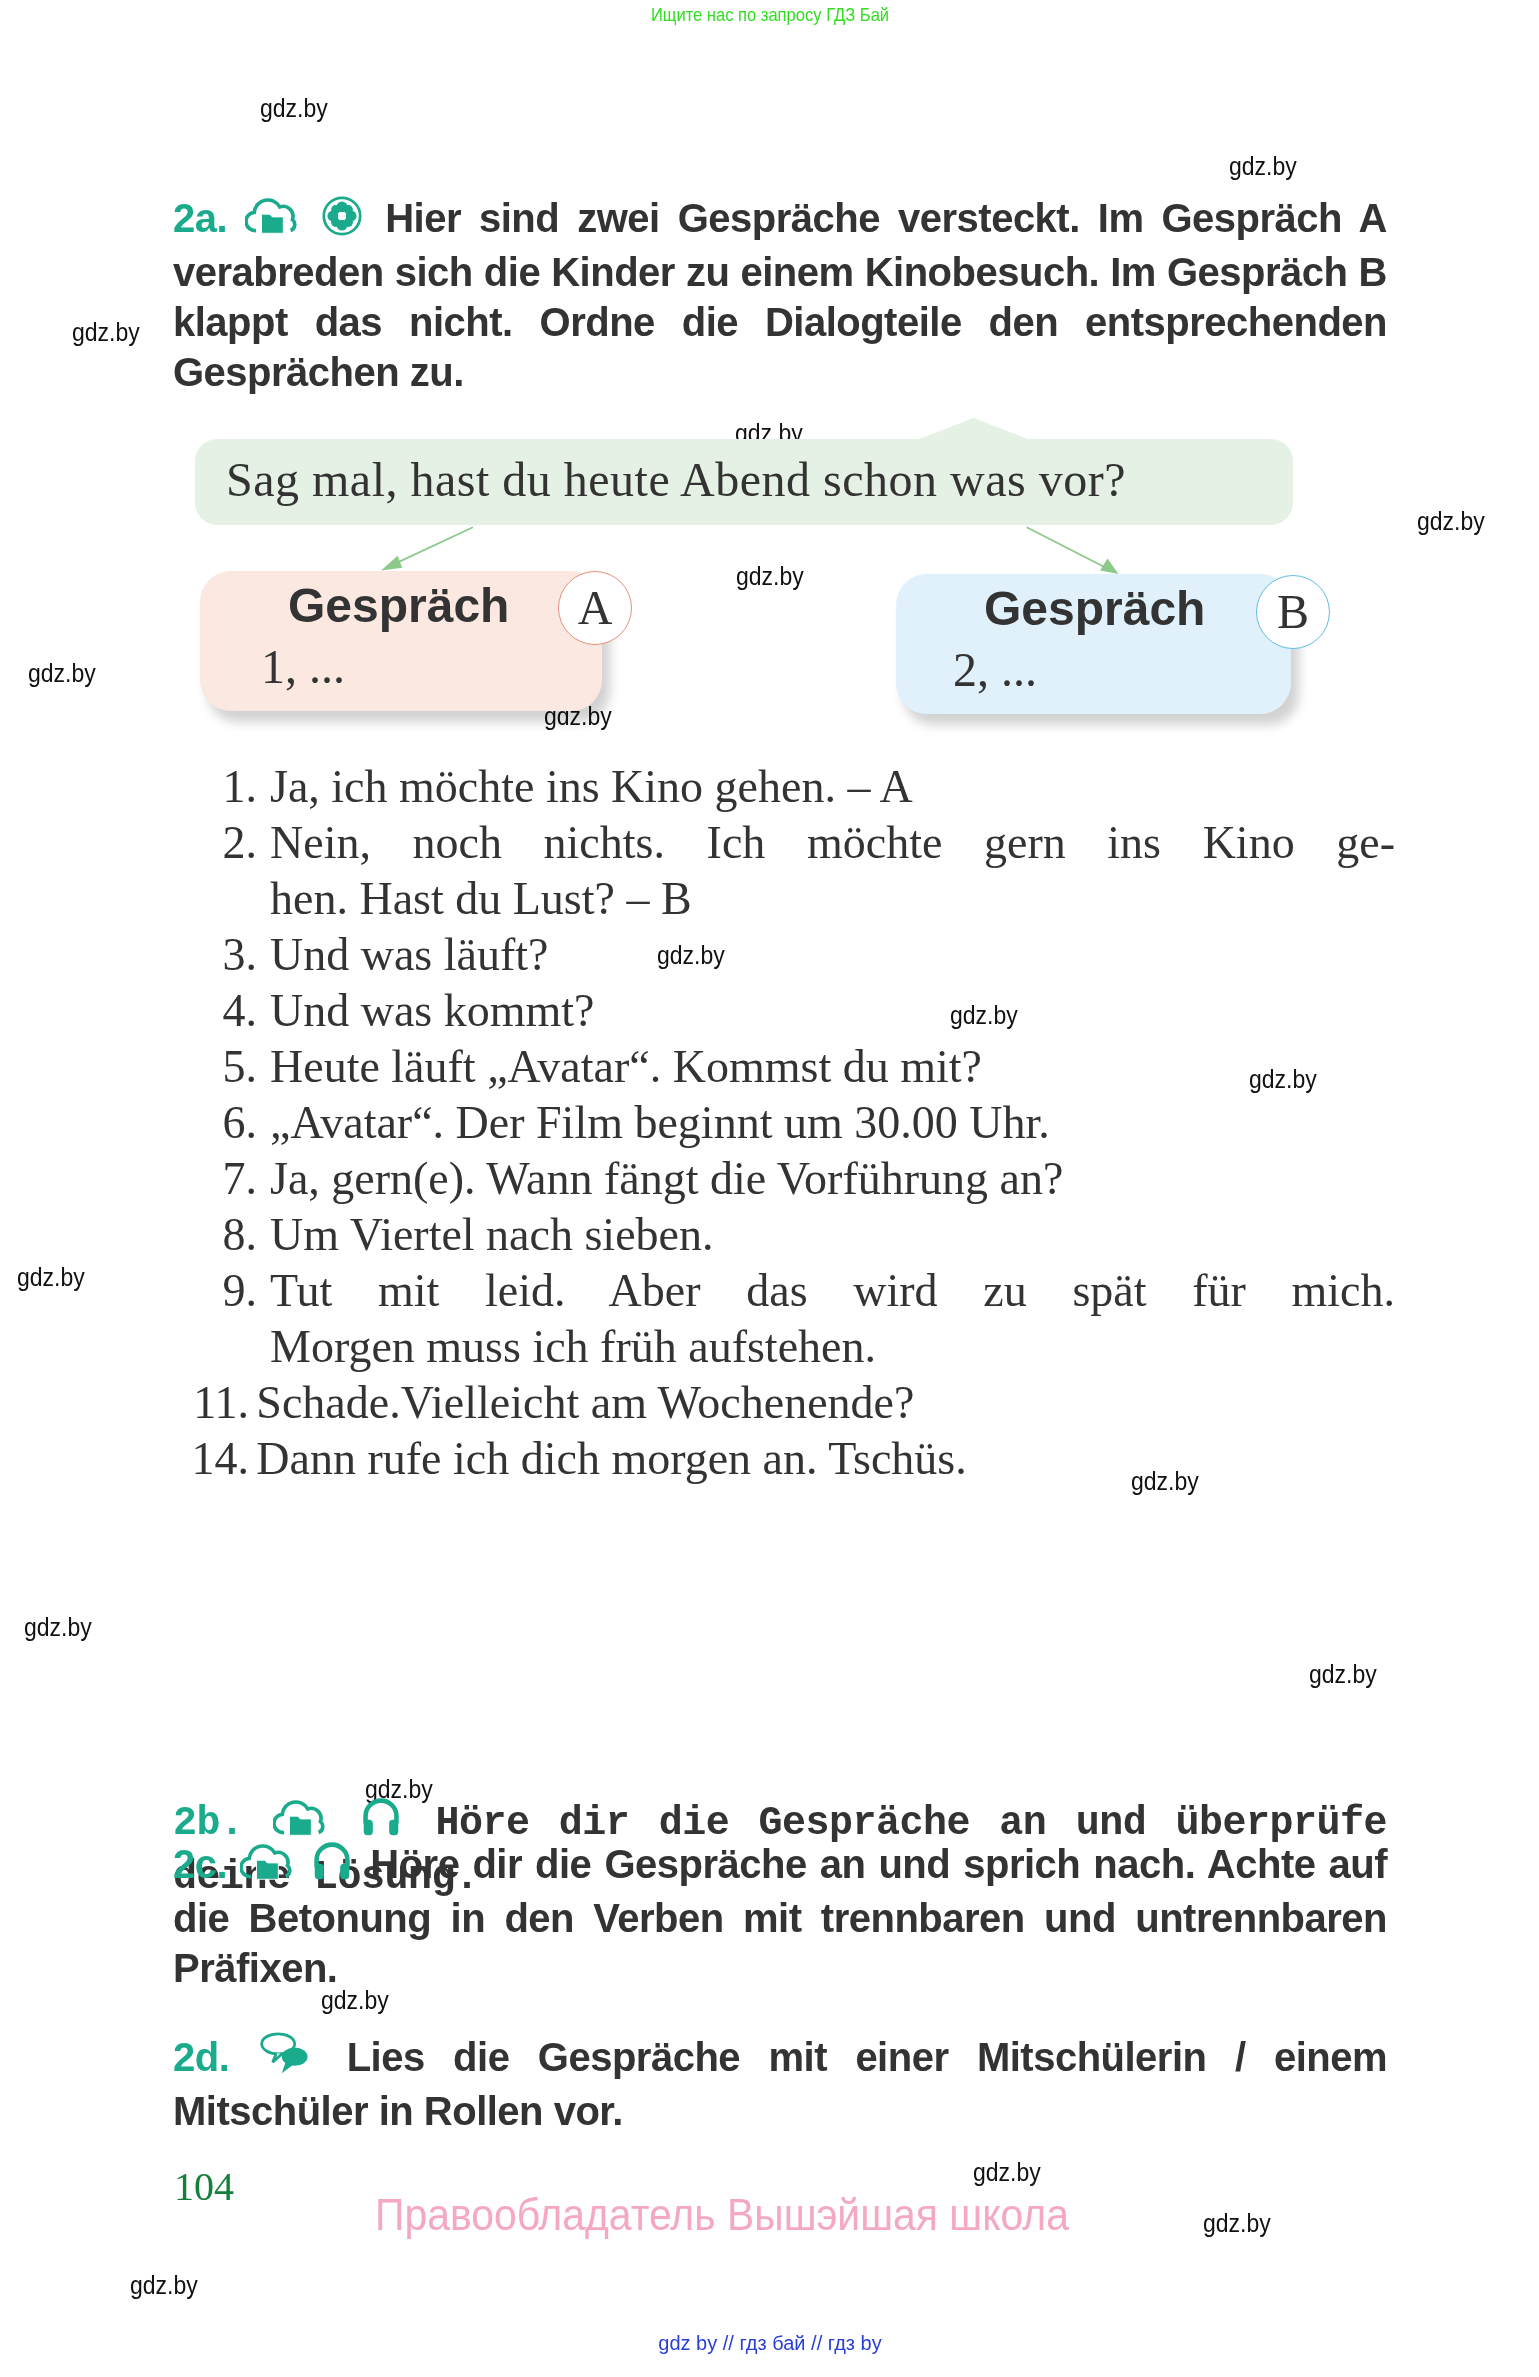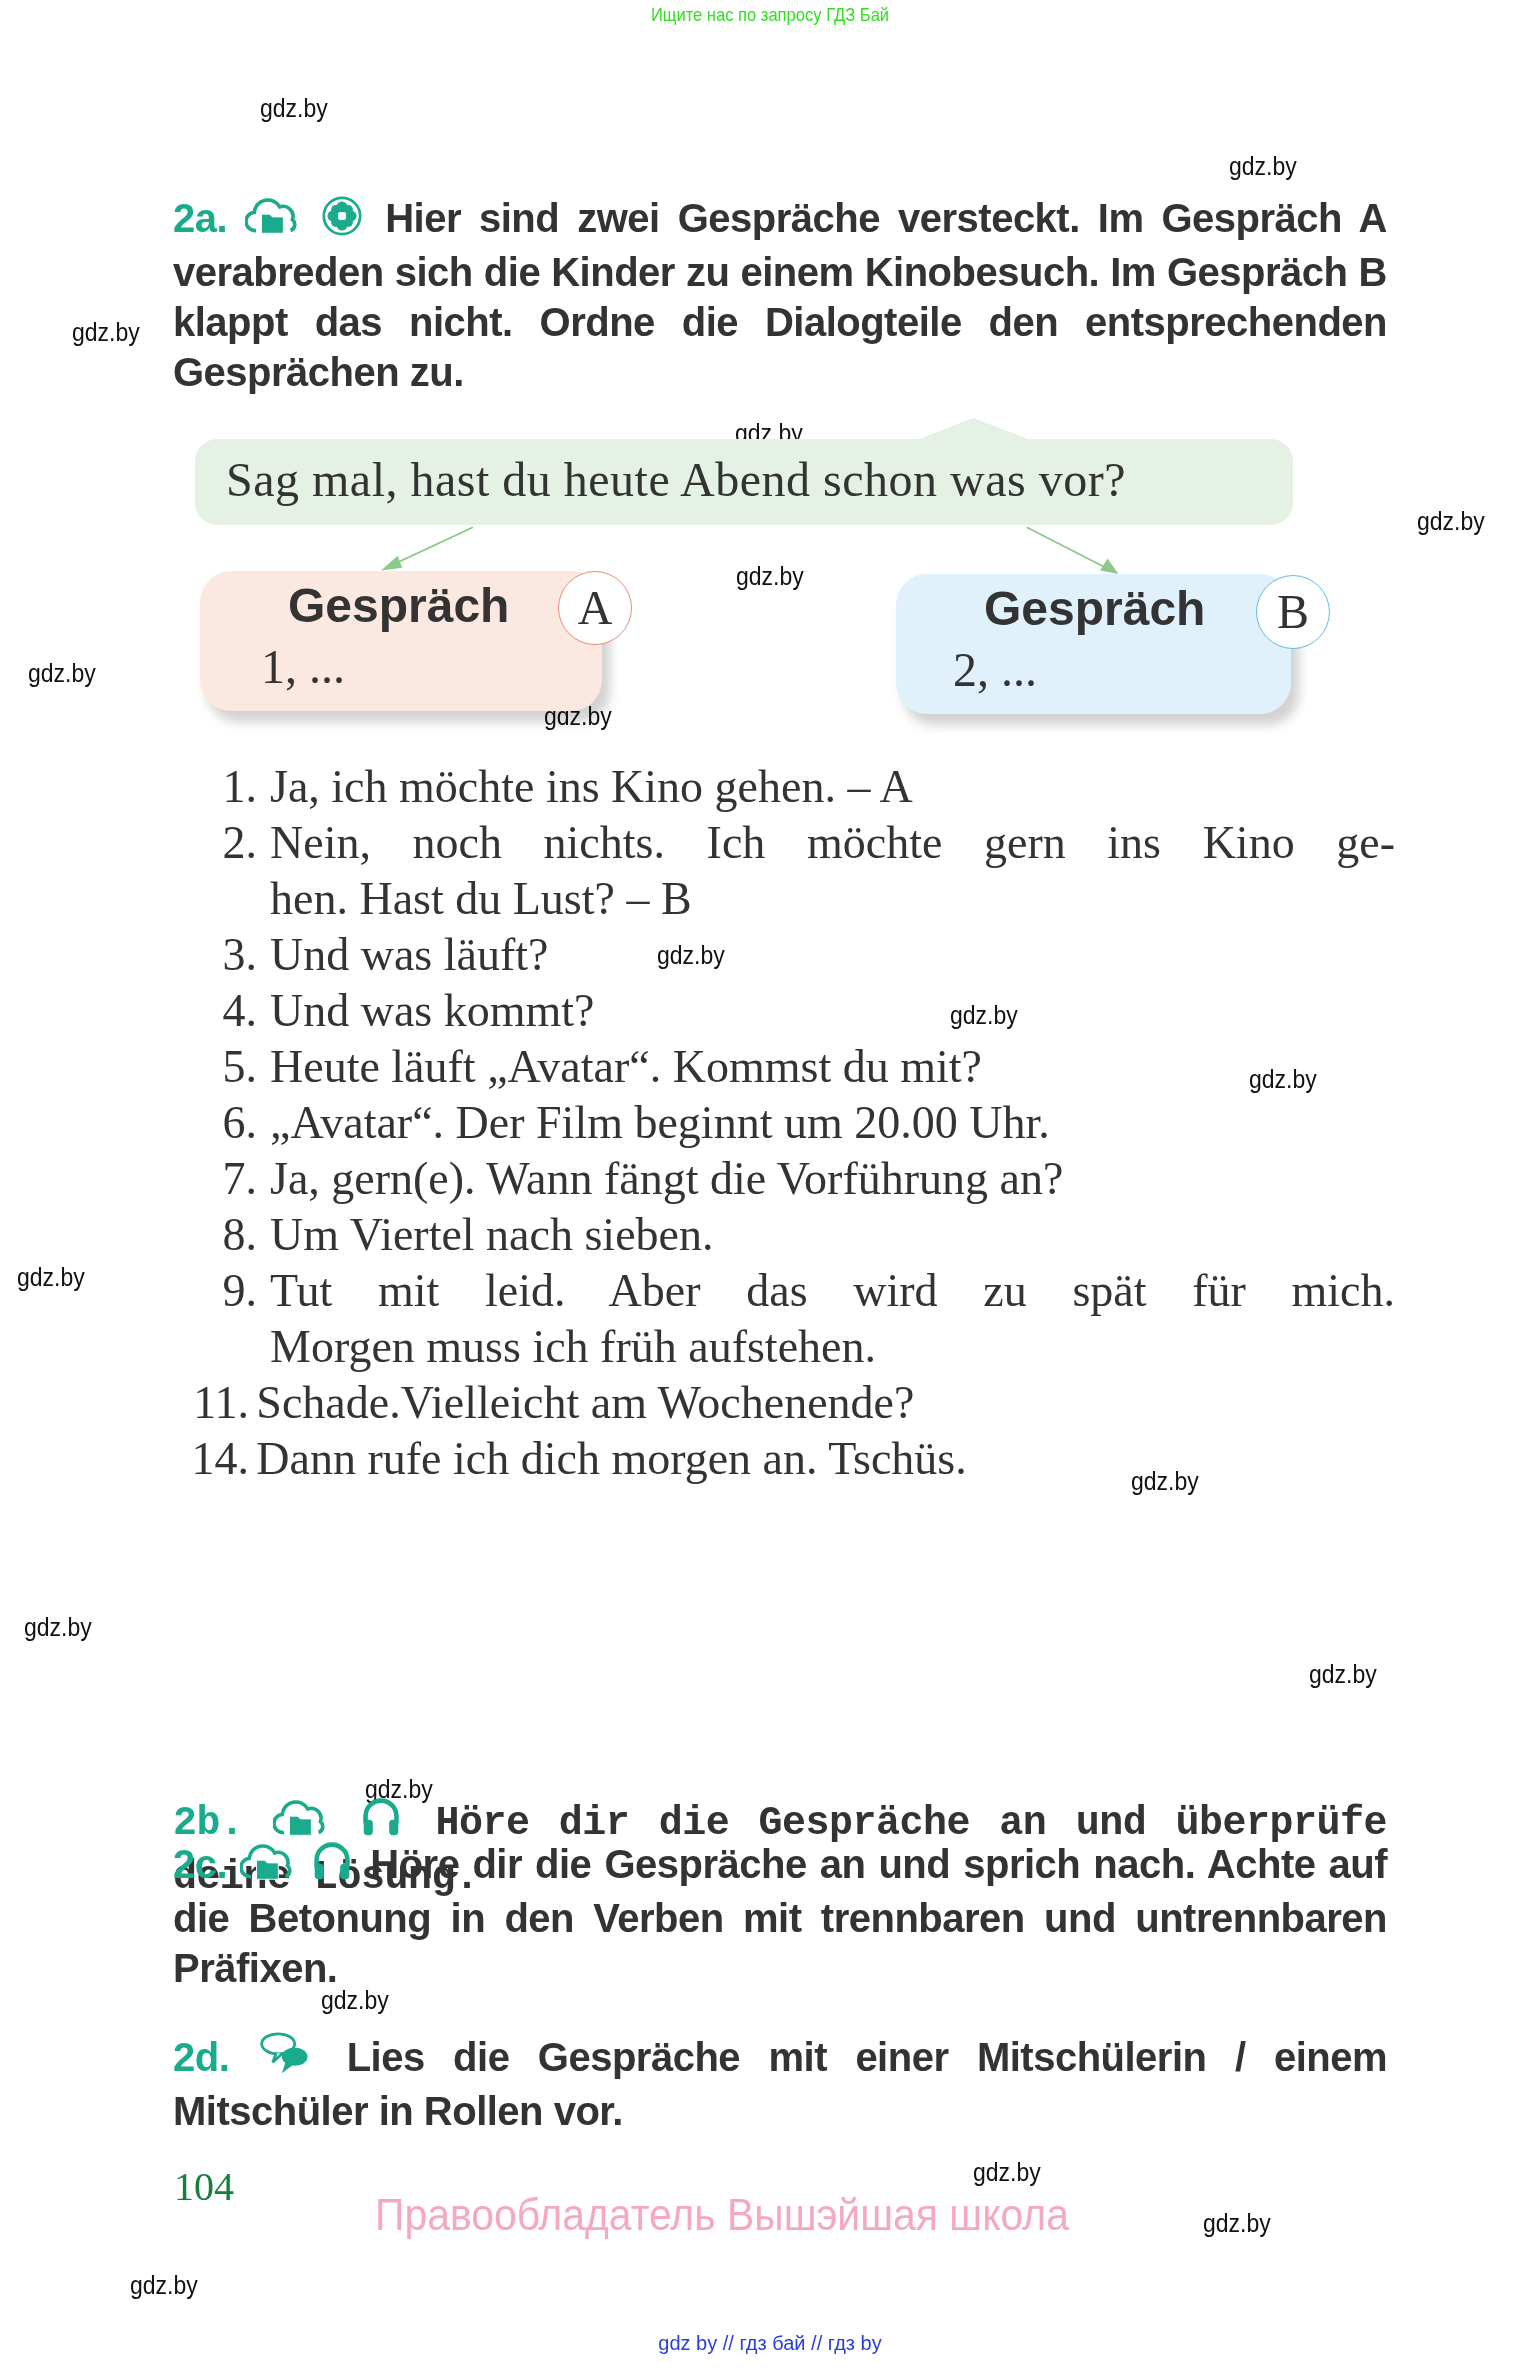--- a/index.html
+++ b/index.html
@@ -128,21 +128,21 @@
   <div class="li">
       <span class="n">4.</span>
       <span class="t">Und was kommt?</span>
     </div>
   <div class="li">
       <span class="n">5.</span>
       <span class="t">Heute läuft „Avatar“. Kommst du mit?</span>
     </div>
   <div class="li">
       <span class="n">6.</span>
-      <span class="t">„Avatar“. Der Film beginnt um 20.00 Uhr.</span>
+      <span class="t">„Avatar“. Der Film beginnt um 30.00 Uhr.</span>
     </div>
   <div class="li">
       <span class="n">7.</span>
       <span class="t">Ja, gern(e). Wann fängt die Vorführung an?</span>
     </div>
   <div class="li">
       <span class="n">8.</span>
       <span class="t">Um Viertel nach sieben.</span>
     </div>
   <div class="li">

